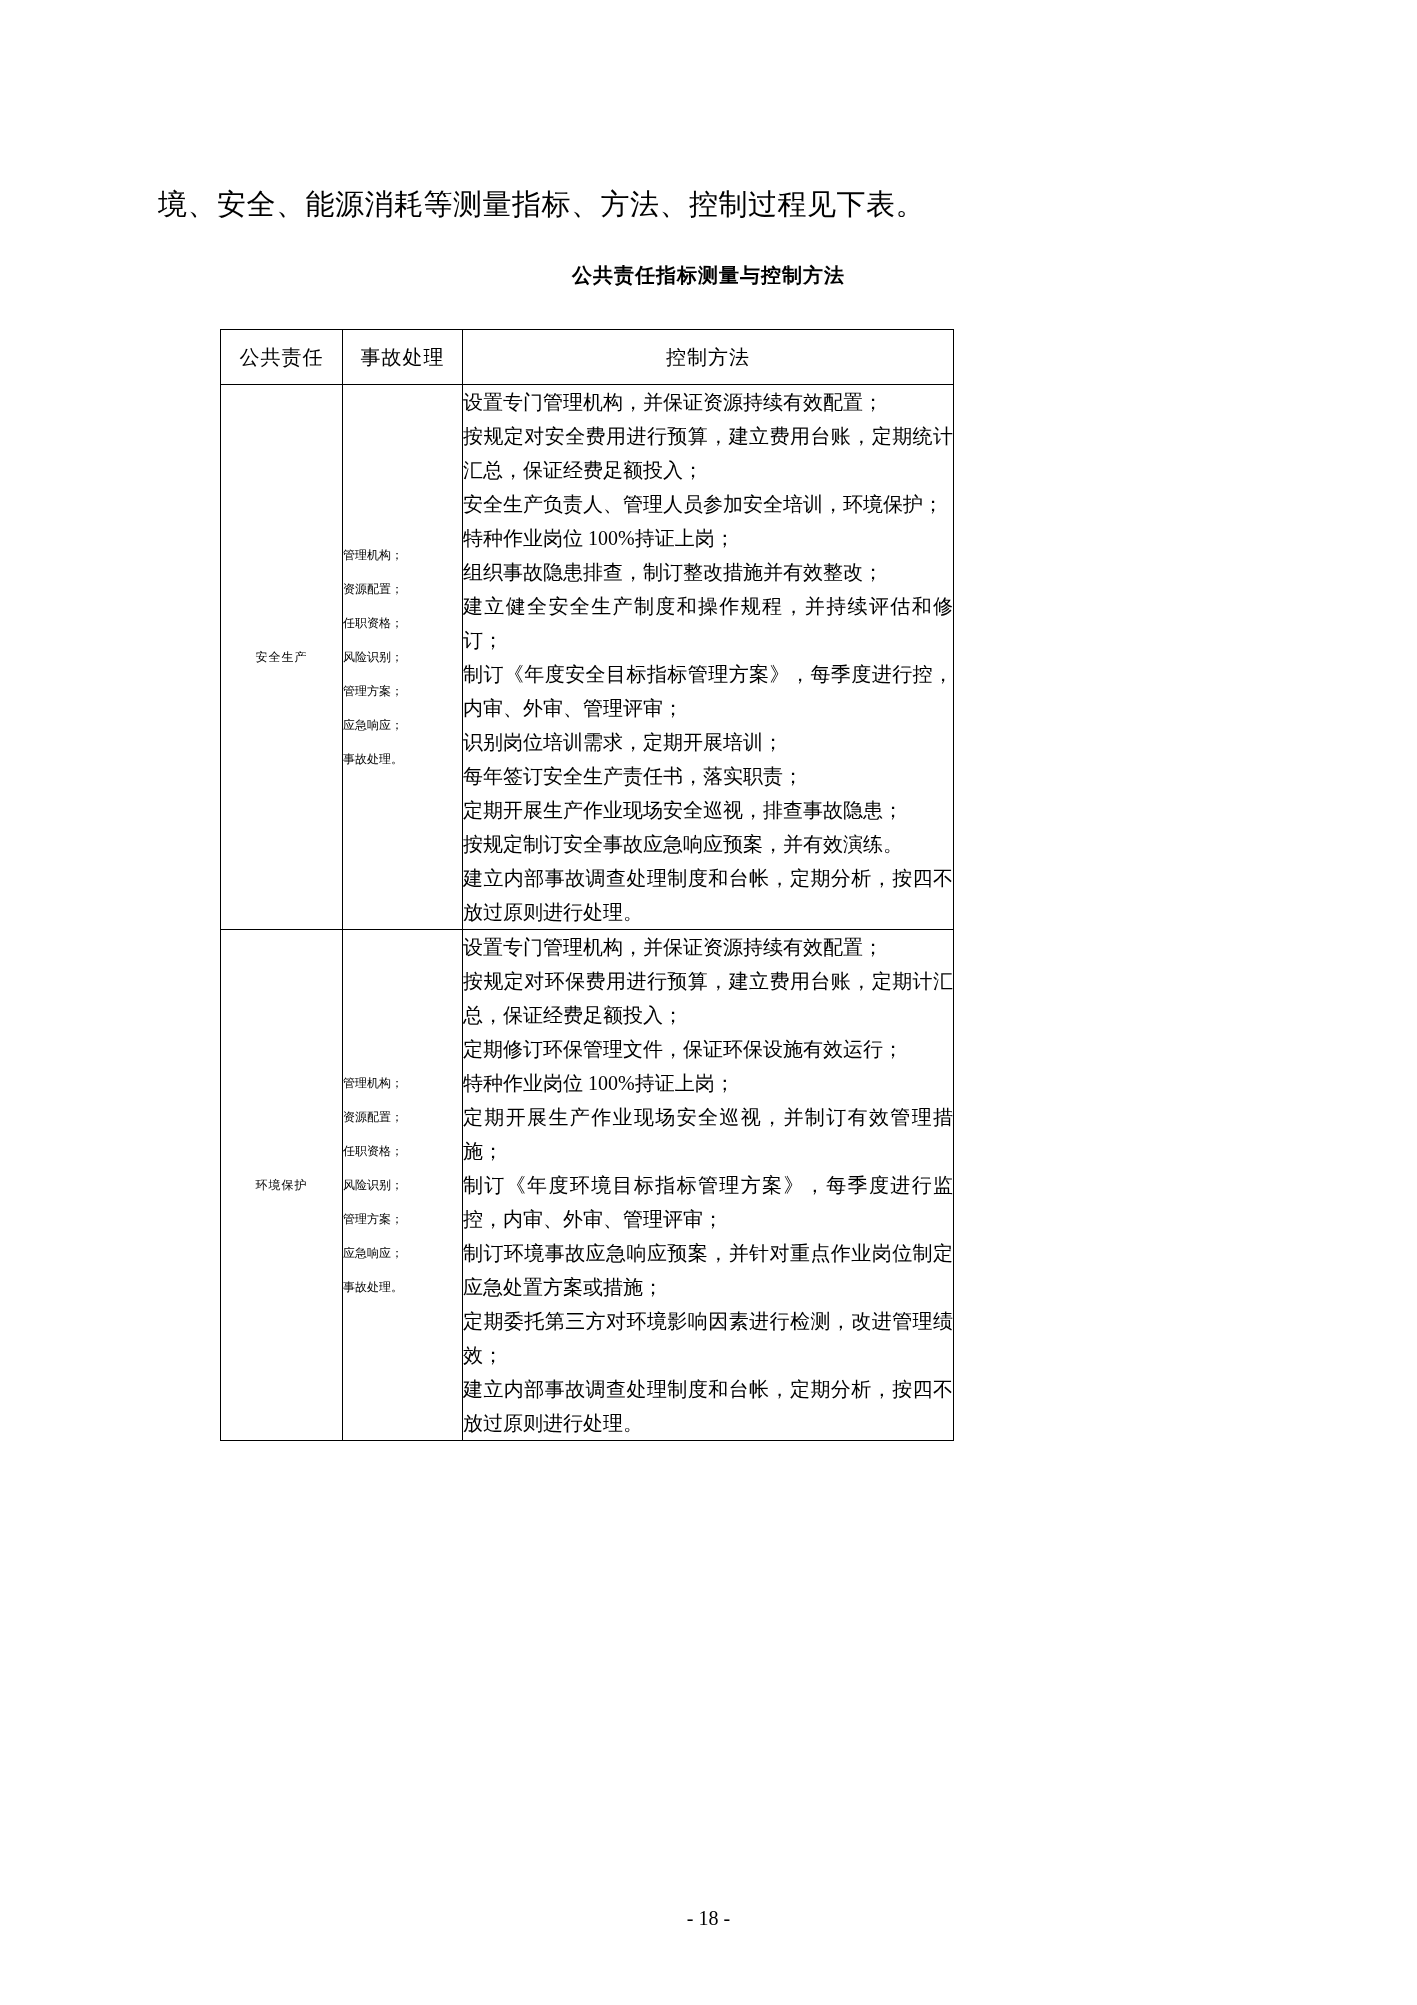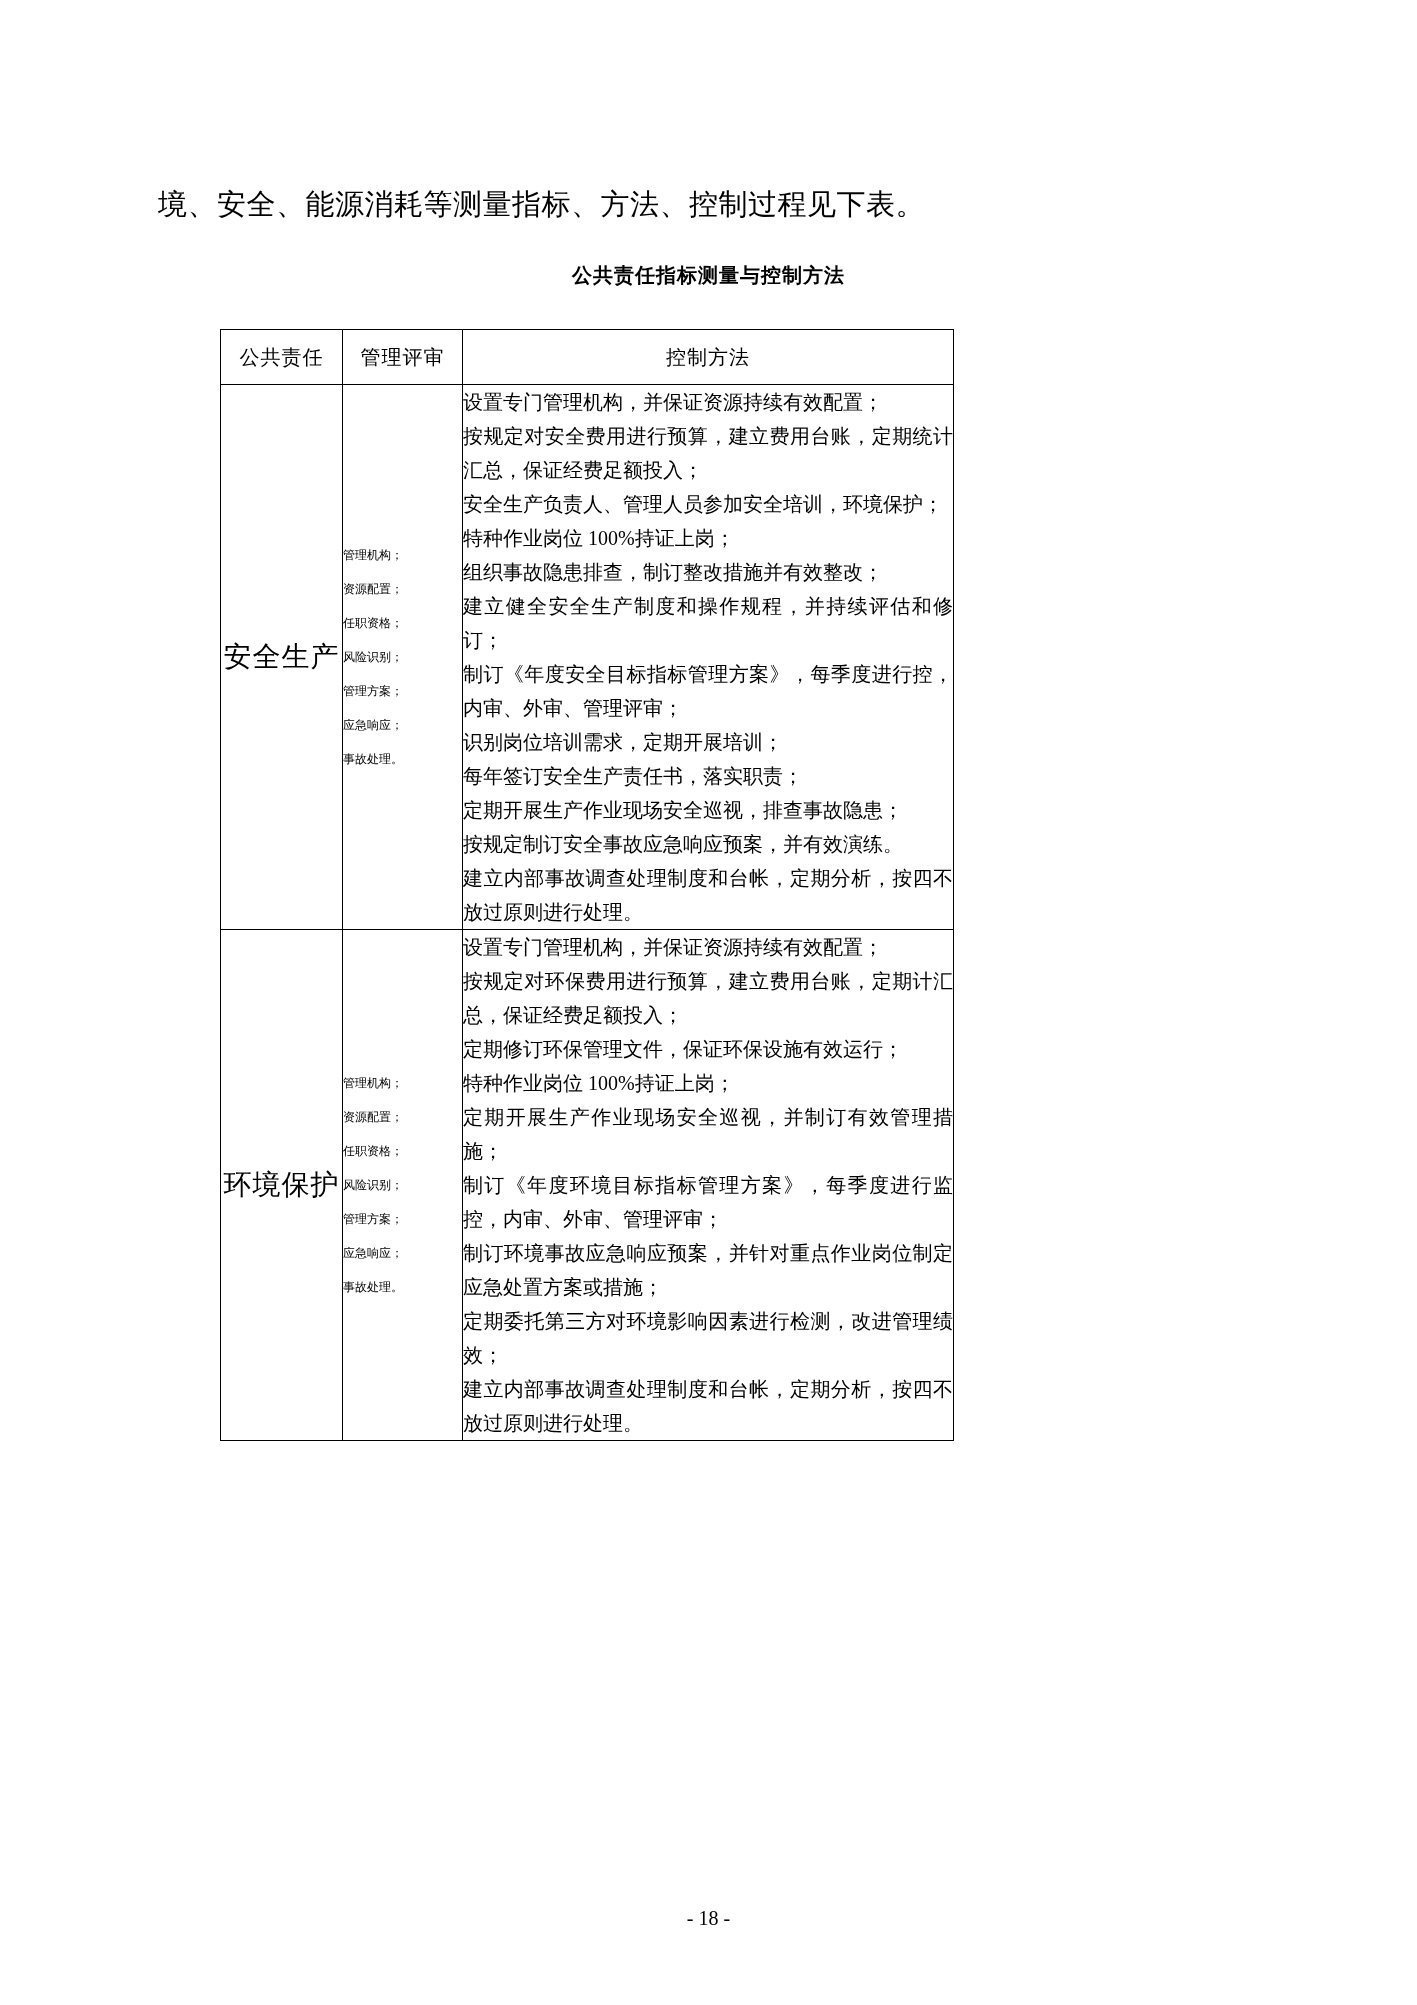--- a/index.html
+++ b/index.html
@@ -66,21 +66,21 @@
   th.hdr {
     height: 54px;
     text-align: center;
     font-family: "Liberation Sans", "DejaVu Sans", sans-serif;
     font-size: 20px;
     font-weight: bold;
     letter-spacing: 1px;
   }
   td.resp-cell {
     text-align: center;
-    font-size: 28px;
+    font-size: 12px;
     letter-spacing: 1px;
   }
   td.items-cell {
     padding: 8px 6px 8px 14px;
     font-size: 12px;
     line-height: 34px;
   }
   td.items-cell .line { white-space: nowrap; }
   td.method-cell {
     padding: 8px 10px 10px 10px;
@@ -112,21 +112,21 @@
 
   <table class="main-table">
     <colgroup>
       <col class="col-a">
       <col class="col-b">
       <col class="col-c">
     </colgroup>
     <thead>
       <tr>
         <th class="hdr col-a">公共责任</th>
-        <th class="hdr col-b">管理评审</th>
+        <th class="hdr col-b">事故处理</th>
         <th class="hdr col-c">控制方法</th>
       </tr>
     </thead>
     <tbody>
       <tr>
         <td class="resp-cell col-a">安全生产</td>
         <td class="items-cell col-b">
             <div class="line">管理机构；</div>
             <div class="line">资源配置；</div>
             <div class="line">任职资格；</div>

